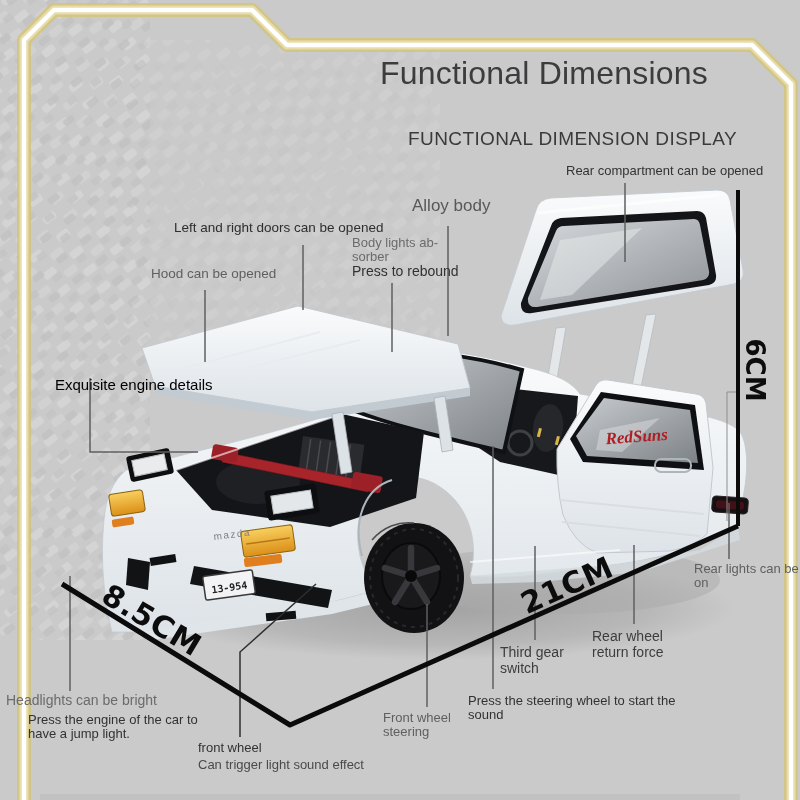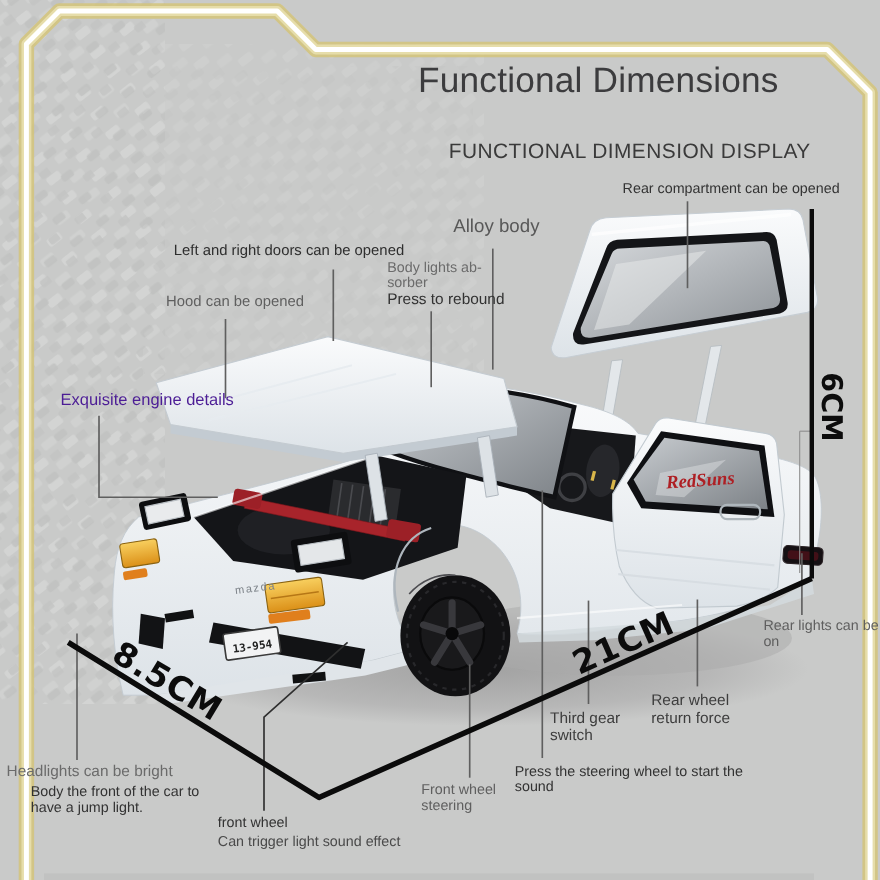--- a/index.html
+++ b/index.html
@@ -17,25 +17,25 @@
   }
   .subtitle{
     left:380px;top:128px;width:385px;text-align:center;
     font-size:19px;color:#3a3a3a;letter-spacing:.4px;
   }
   
   .lbl{position:absolute;color:#5f5f5f;font-size:13px;line-height:13.5px;white-space:nowrap;}
   .lbl .block{display:block;}
   .c-rearcomp{left:566px;top:164px;font-size:13px;color:#333;}
   .c-alloy{left:412px;top:199px;font-size:17px;color:#585858;}
-  .c-doors{left:158px;top:221px;font-size:13.5px;color:#2e2e2e;}
+  .c-doors{left:174px;top:221px;font-size:13.5px;color:#2e2e2e;}
   .c-shock{left:352px;top:236px;color:#6b6b6b;}
   .c-shock .note{display:block;margin-top:2px;font-size:14px;color:#323232;}
   .c-hood{left:151px;top:267px;font-size:13.5px;}
-  .c-engine{left:55px;top:357px;font-size:15px;color:#4c1d95;}
+  .c-engine{left:55px;top:378px;font-size:15px;color:#000000;}
   .c-rearlights{left:694px;top:562px;line-height:14px;}
   .c-thirdgear{left:500px;top:644px;font-size:14px;line-height:16px;color:#3d3d3d;}
   .c-rearwheel{left:592px;top:628px;font-size:14px;line-height:16px;color:#3d3d3d;}
   .c-headl{left:6px;top:694px;font-size:14px;color:#6b6b6b;}
   .c-headl .sub{display:block;margin:5px 0 0 22px;font-size:13px;line-height:14px;color:#323232;}
   .c-opendoor{left:198px;top:741px;color:#323232;line-height:14px;}
   .c-opendoor .note{display:block;margin-top:3px;color:#4a4a4a;}
   .c-frontwheel{left:383px;top:711px;line-height:14px;}
   .c-steer{left:468px;top:694px;font-size:14px;color:#5f5f5f;}
   .c-steer .sub{display:block;margin-top:0;font-size:13px;line-height:14px;color:#323232;}
@@ -270,21 +270,21 @@
     <span class="block">Third gear</span>
     <span class="block">switch</span>
   </div>
   <div class="lbl c-rearwheel">
     <span class="block">Rear wheel</span>
     <span class="block">return force</span>
   </div>
   <div class="lbl c-headl">
     <span class="block">Headlights can be bright</span>
     <span class="sub">
-      <span class="block">Body the front of the car to</span>
+      <span class="block">Press the engine of the car to</span>
       <span class="block">have a jump light.</span>
     </span>
   </div>
   <div class="lbl c-opendoor">
     <span class="block">front wheel</span>
     <span class="note">Can trigger light sound effect</span>
   </div>
   <div class="lbl c-frontwheel">
     <span class="block">Front wheel</span>
     <span class="block">steering</span>

